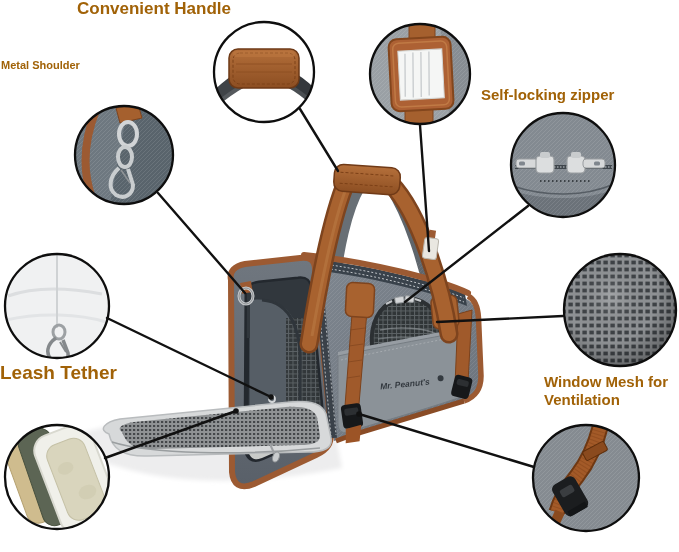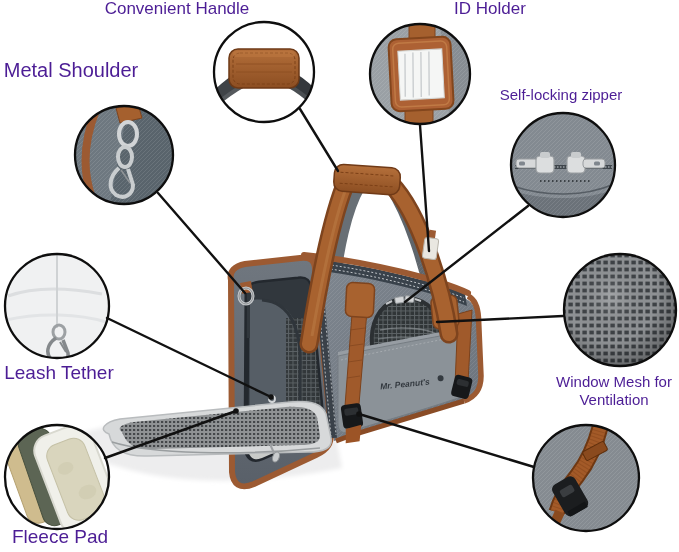--- a/index.html
+++ b/index.html
@@ -1,23 +1,23 @@
 <!DOCTYPE html>
 <html><head>
 <meta charset="utf-8">
 <style>
   html,body{margin:0;padding:0;background:#ffffff;}
   #stage{position:relative;width:679px;height:552px;background:#ffffff;overflow:hidden;
          font-family:"Liberation Sans",sans-serif;}
   #art{position:absolute;left:0;top:0;}
-  .label{position:absolute;color:#4c1d95;font-weight:normal;text-align:center;line-height:1.18;
+  .label{position:absolute;color:#a16207;font-weight:bold;line-height:1.18;
          font-family:"Liberation Sans",sans-serif;white-space:nowrap;}
   .lbl-convenient{left:77px;top:-1px;width:200px;font-size:17px;}
   .lbl-id{left:420px;top:-1px;width:140px;font-size:17px;}
-  .lbl-metal{left:1px;top:59px;width:140px;font-size:20px;}
+  .lbl-metal{left:1px;top:59px;width:140px;font-size:11px;}
   .lbl-zipper{left:481px;top:86px;width:160px;font-size:15px;}
   .lbl-leash{left:0px;top:362px;width:118px;font-size:19px;}
   .lbl-mesh{left:544px;top:373px;width:140px;font-size:15px;}
   .lbl-fleece{left:0px;top:526px;width:120px;font-size:19px;}
   .lbl-seatbelt{left:497px;top:524px;width:170px;font-size:16px;}
 </style>
 </head>
 <body>
 
 <div id="stage">
@@ -341,31 +341,29 @@
   </g>
   <g fill="#111111">
     <circle cx="271" cy="397" r="2.8"></circle>
     <circle cx="236" cy="411" r="2.8"></circle>
     <circle cx="359" cy="414" r="2.8"></circle>
   </g>
 </svg>
 
 <div class="label lbl-convenient">Convenient Handle</div>
 
-<div class="label lbl-id">ID Holder</div>
 
 <div class="label lbl-metal">
   <div>Metal Shoulder</div>
 </div>
 
 <div class="label lbl-leash">Leash Tether</div>
 
 <div class="label lbl-zipper">Self-locking zipper</div>
 
 <div class="label lbl-mesh">
   <div>Window Mesh for</div>
   <div>Ventilation</div>
 </div>
 
-<div class="label lbl-fleece">Fleece Pad</div>
 
 
 </div>
 
 </body></html>

